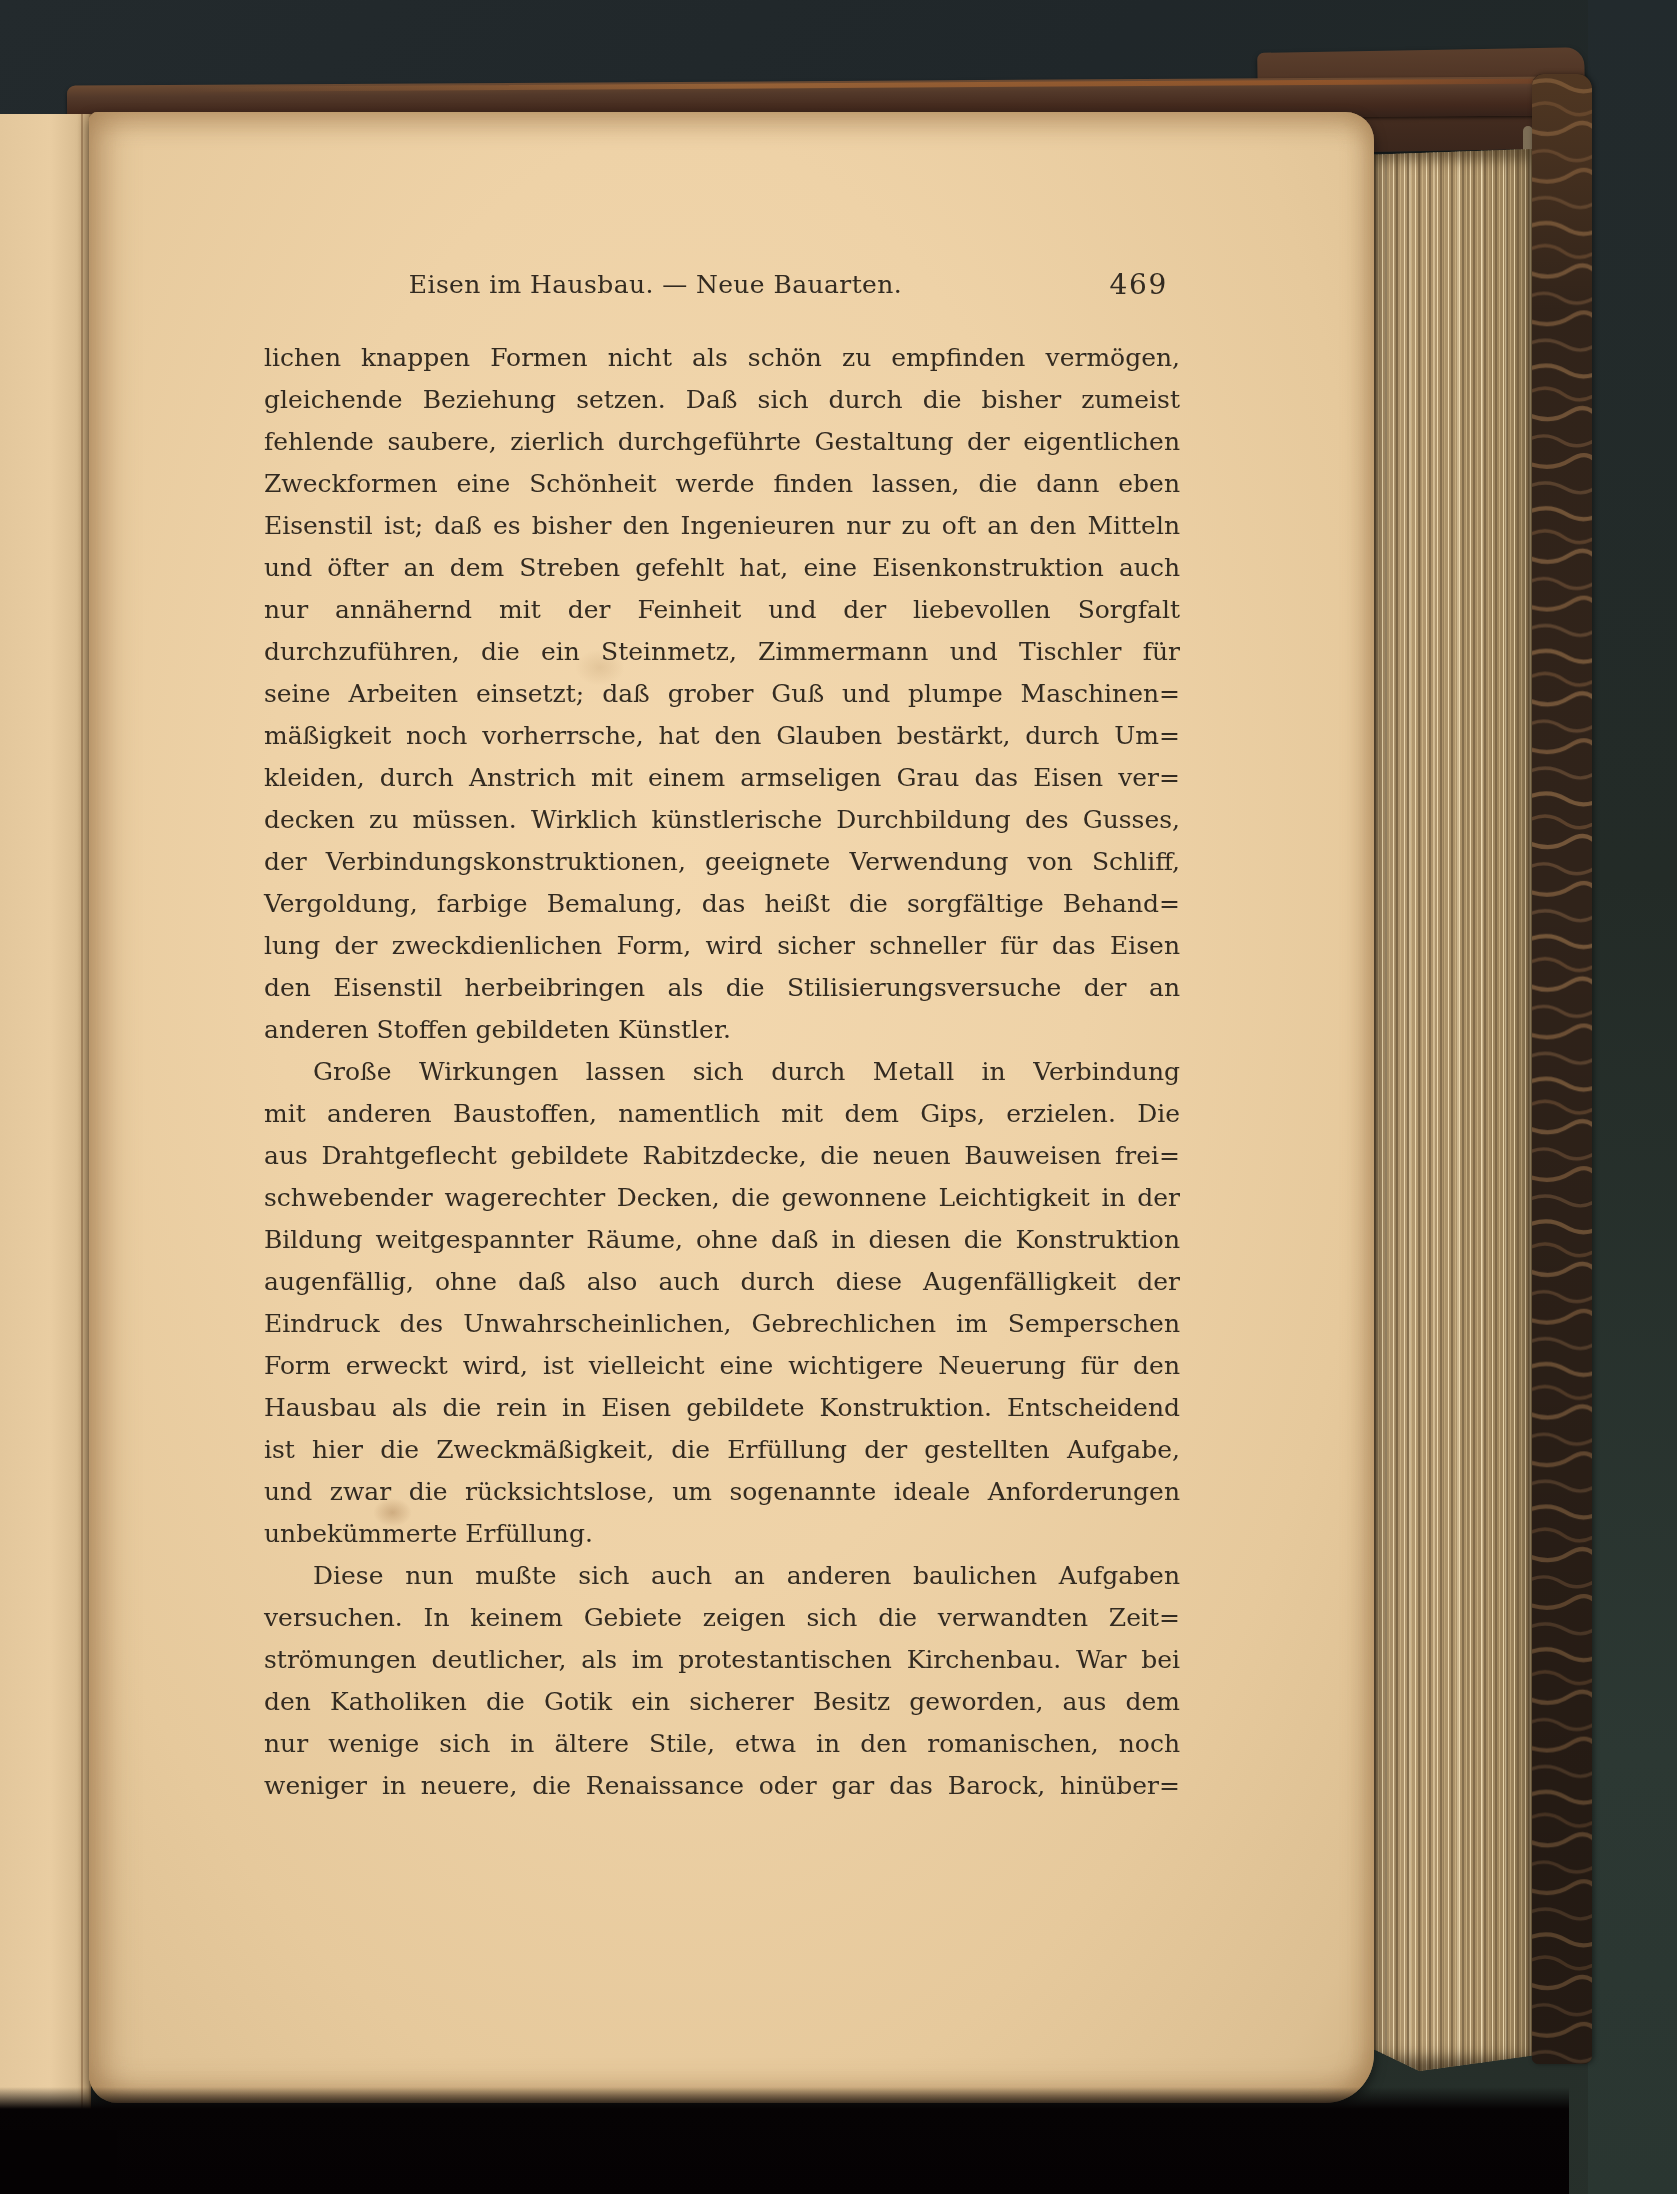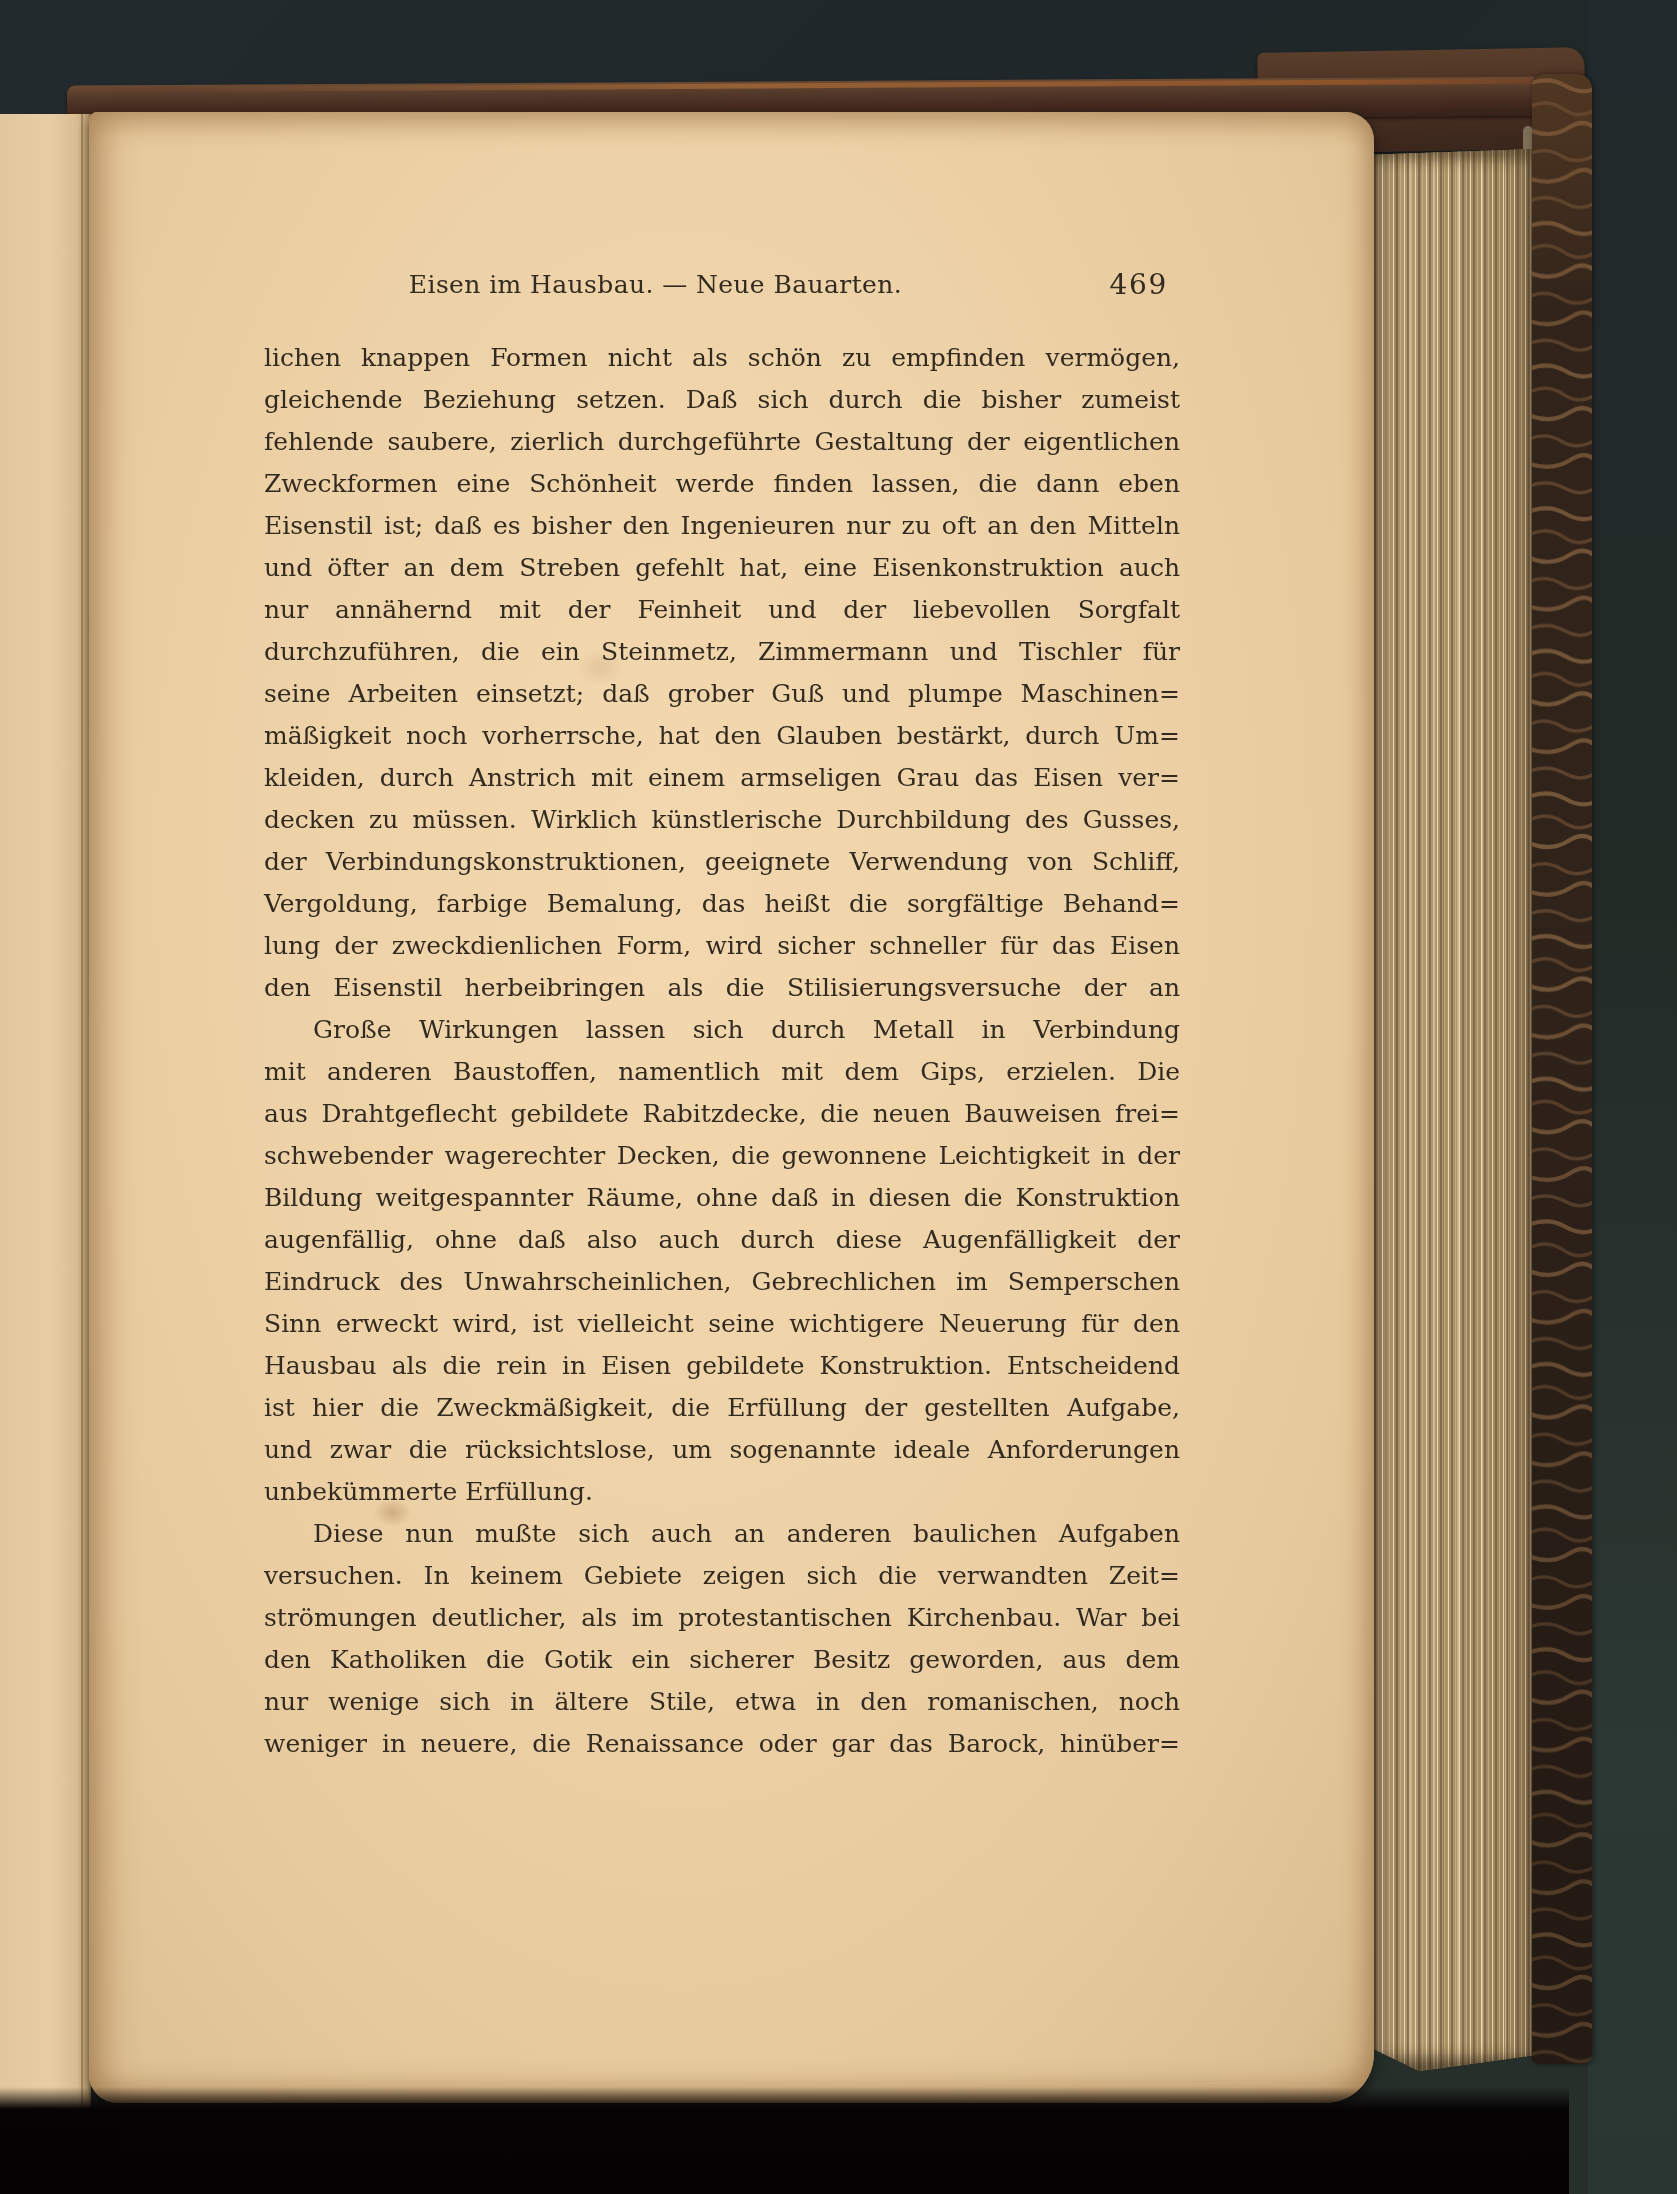--- a/index.html
+++ b/index.html
@@ -130,28 +130,29 @@
       <div class="line">nur annähernd mit der Feinheit und der liebevollen Sorgfalt</div>
       <div class="line">durchzuführen, die ein Steinmetz, Zimmermann und Tischler für</div>
       <div class="line">seine Arbeiten einsetzt; daß grober Guß und plumpe Maschinen=</div>
       <div class="line">mäßigkeit noch vorherrsche, hat den Glauben bestärkt, durch Um=</div>
       <div class="line">kleiden, durch Anstrich mit einem armseligen Grau das Eisen ver=</div>
       <div class="line">decken zu müssen.  Wirklich künstlerische Durchbildung des Gusses,</div>
       <div class="line">der Verbindungskonstruktionen, geeignete Verwendung von Schliff,</div>
       <div class="line">Vergoldung, farbige Bemalung, das heißt die sorgfältige Behand=</div>
       <div class="line">lung der zweckdienlichen Form, wird sicher schneller für das Eisen</div>
       <div class="line">den Eisenstil herbeibringen als die Stilisierungsversuche der an</div>
+      <div class="line para-end">anderen Stoffen gebildeten Künstler.</div>
       <div class="line indent">Große Wirkungen lassen sich durch Metall in Verbindung</div>
       <div class="line">mit anderen Baustoffen, namentlich mit dem Gips, erzielen.  Die</div>
       <div class="line">aus Drahtgeflecht gebildete Rabitzdecke, die neuen Bauweisen frei=</div>
       <div class="line">schwebender wagerechter Decken, die gewonnene Leichtigkeit in der</div>
       <div class="line">Bildung weitgespannter Räume, ohne daß in diesen die Konstruktion</div>
       <div class="line">augenfällig, ohne daß also auch durch diese Augenfälligkeit der</div>
       <div class="line">Eindruck des Unwahrscheinlichen, Gebrechlichen im Semperschen</div>
-      <div class="line">Sinn erweckt wird, ist vielleicht seine wichtigere Neuerung für den</div>
+      <div class="line">Form erweckt wird, ist vielleicht eine wichtigere Neuerung für den</div>
       <div class="line">Hausbau als die rein in Eisen gebildete Konstruktion.  Entscheidend</div>
       <div class="line">ist hier die Zweckmäßigkeit, die Erfüllung der gestellten Aufgabe,</div>
       <div class="line">und zwar die rücksichtslose, um sogenannte ideale Anforderungen</div>
       <div class="line para-end">unbekümmerte Erfüllung.</div>
       <div class="line indent">Diese nun mußte sich auch an anderen baulichen Aufgaben</div>
       <div class="line">versuchen.  In keinem Gebiete zeigen sich die verwandten Zeit=</div>
       <div class="line">strömungen deutlicher, als im protestantischen Kirchenbau.  War bei</div>
       <div class="line">den Katholiken die Gotik ein sicherer Besitz geworden, aus dem</div>
       <div class="line">nur wenige sich in ältere Stile, etwa in den romanischen, noch</div>
       <div class="line">weniger in neuere, die Renaissance oder gar das Barock, hinüber=</div>

